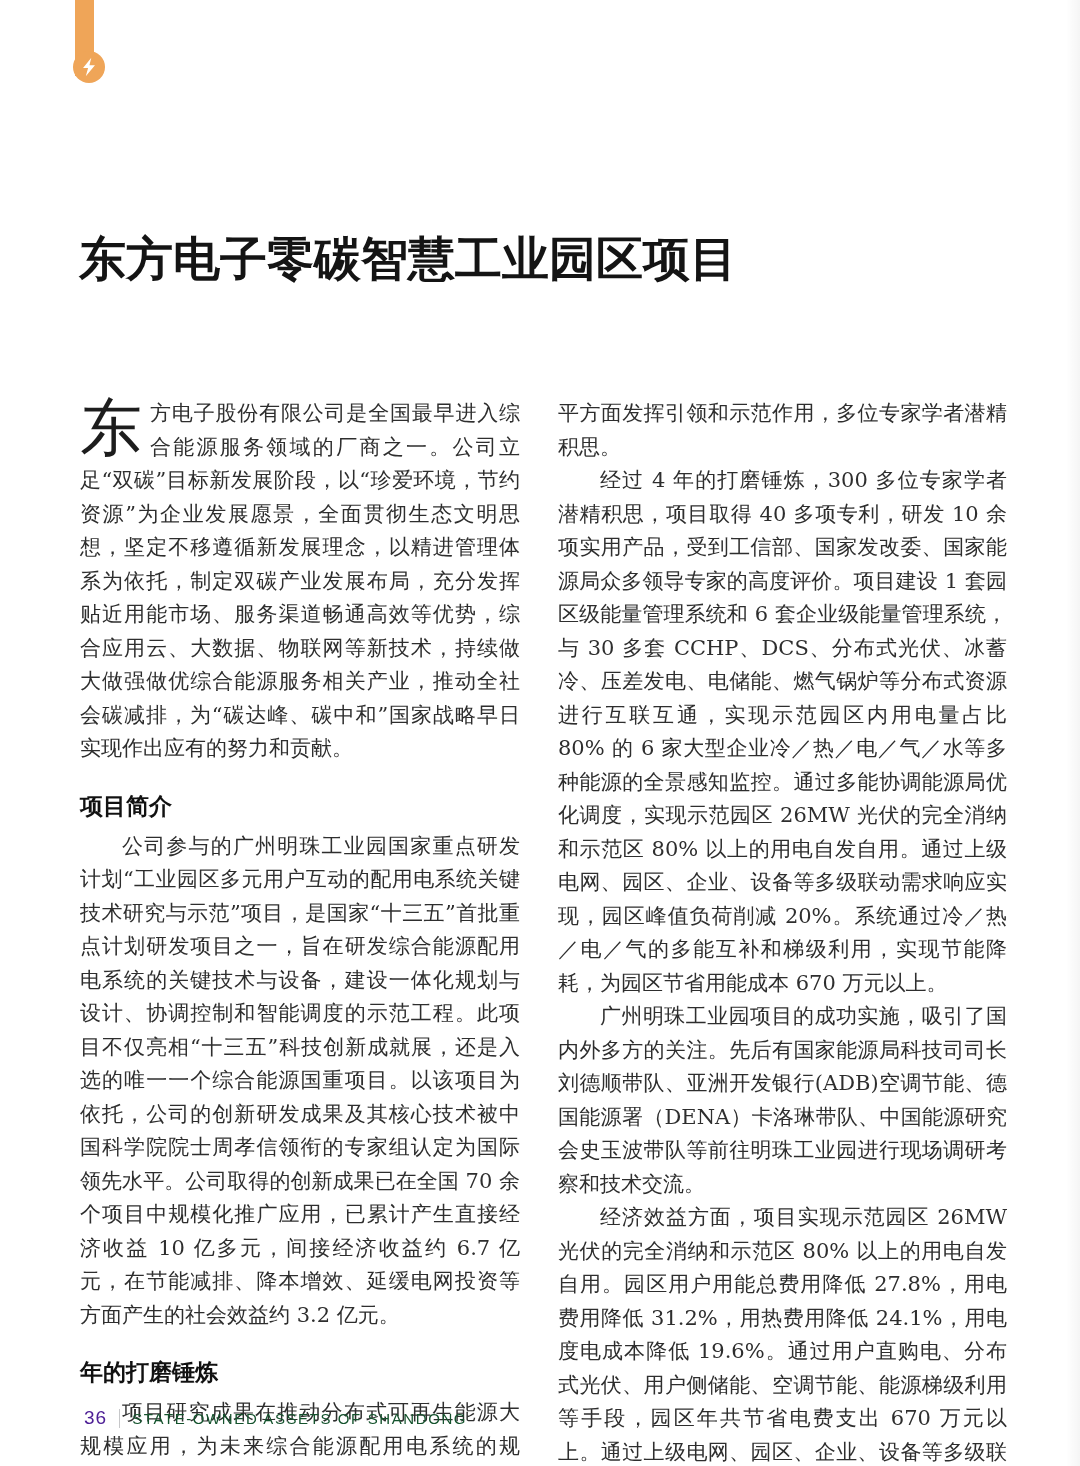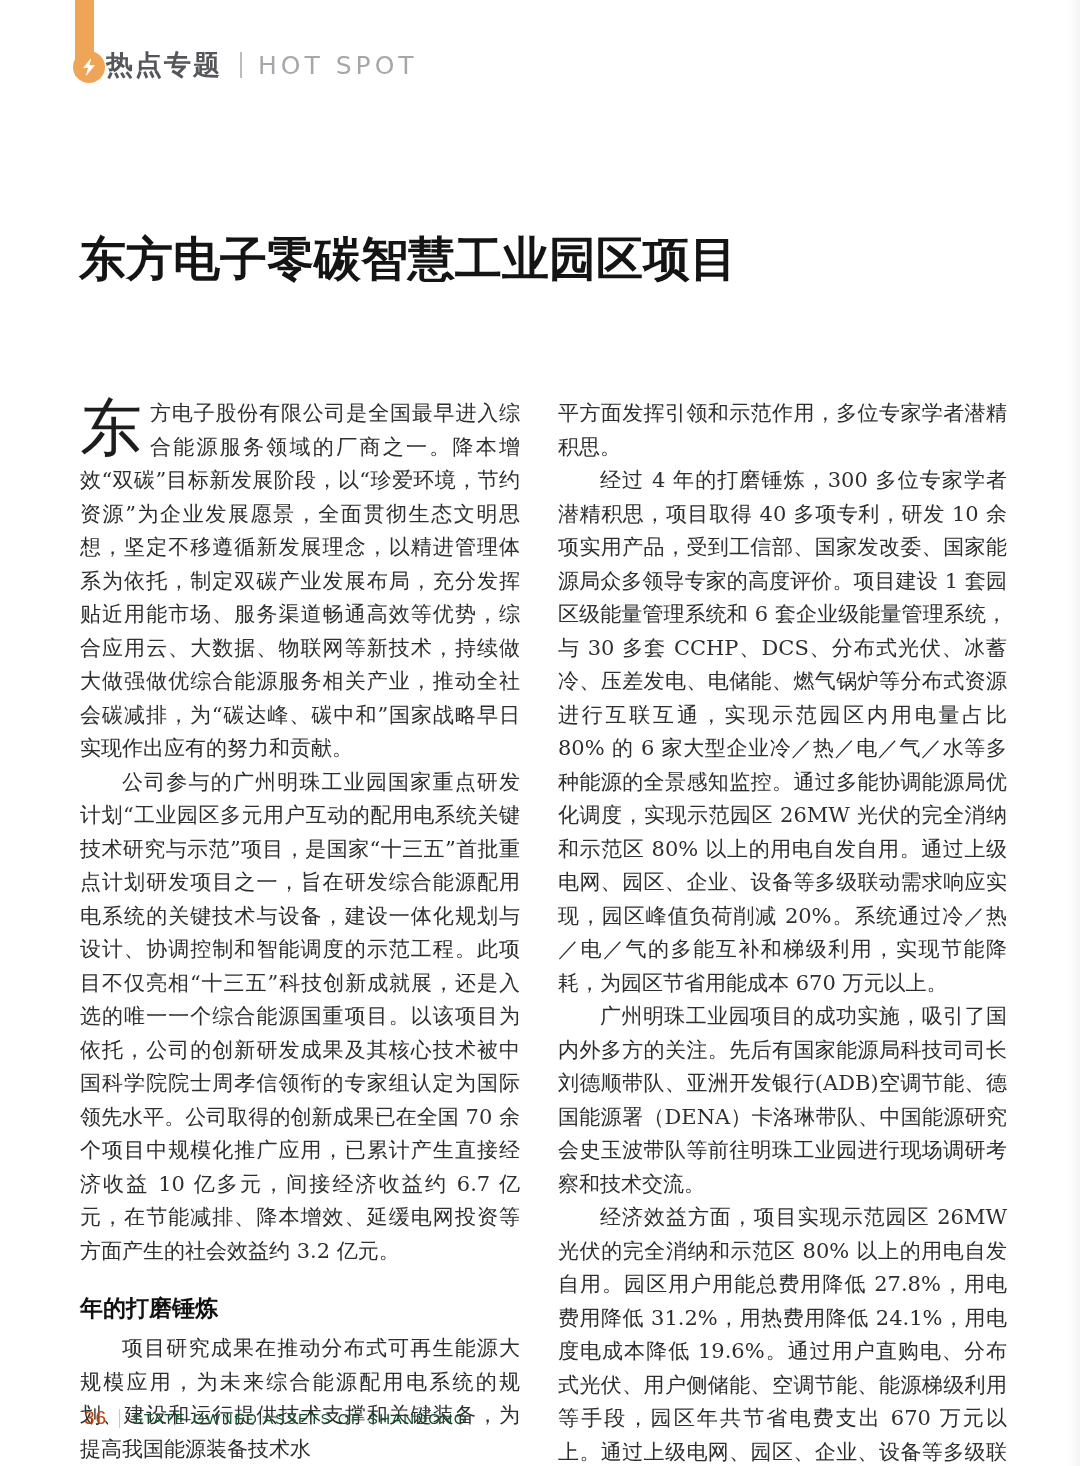--- a/index.html
+++ b/index.html
@@ -55,51 +55,47 @@
     font-family:"DejaVu Sans","Liberation Sans",sans-serif;
     font-size:23px;line-height:24px;font-weight:bold;color:#111111;
     margin:28px 0 12px 0;text-align:left;
   }
   
   .footer{
     position:absolute;left:84px;top:1406px;height:24px;
     display:flex;align-items:center;
     font-family:"Liberation Sans","DejaVu Sans",sans-serif;
   }
-  .page-num{font-size:19px;color:#c2410c;letter-spacing:1px;}
+  .page-num{font-size:19px;color:#4c1d95;letter-spacing:1px;}
   .footer-divider{width:1px;height:19px;background:#c6c7c9;margin:0 12px;}
   .journal-name{font-size:15px;color:#14532d;letter-spacing:1.6px;}
   
   .edge-shade{
     position:absolute;right:0;top:0;width:14px;height:100%;
     background:linear-gradient(to right,rgba(0,0,0,0),rgba(0,0,0,0.04));
     pointer-events:none;
   }
 </style>
 </head>
 <body>
 
 <div class="page">
 
   <div class="accent-bar"></div>
   <div class="logo-circle">
     <svg viewBox="0 0 24 24">
       <path d="M14.5 2 L5.5 13 L11 13 L8.5 22 L18.5 10 L12.5 10 Z" fill="#ffffff"></path>
     </svg>
   </div>
-  <div class="topic-row">
-    <span class="topic-cn">热点专题</span>
-    <span class="topic-divider"></span>
-    <span class="topic-en">HOT SPOT</span>
-  </div>
 
   <h1 class="article-title">东方电子零碳智慧工业园区项目</h1>
 
   <div class="col col-left">
-    <p class="lead"><span class="dropcap">东</span><span>方电子股份有限公司是全国最早进入综合能源服务领域的厂商之一。降本增效“双碳”目标新发展阶段，以“珍爱环境，节约资源”为企业发展愿景，全面贯彻生态文明思想，坚定不移遵循新发展理念，以精进管理体系为依托，制定双碳产业发展布局，充分发挥贴近用能市场、服务渠道畅通高效等优势，综合应用云、大数据、物联网等新技术，持续做大做强做优综合能源服务相关产业，推动全社会碳减排，为“碳达峰、碳中和”国家战略早日实现作出应有的努力和贡献。</span></p>
+    <p class="lead"><span class="dropcap">东</span><span>方电子股份有限公司是全国最早进入综合能源服务领域的厂商之一。公司立足“双碳”目标新发展阶段，以“珍爱环境，节约资源”为企业发展愿景，全面贯彻生态文明思想，坚定不移遵循新发展理念，以精进管理体系为依托，制定双碳产业发展布局，充分发挥贴近用能市场、服务渠道畅通高效等优势，综合应用云、大数据、物联网等新技术，持续做大做强做优综合能源服务相关产业，推动全社会碳减排，为“碳达峰、碳中和”国家战略早日实现作出应有的努力和贡献。</span></p>
+    <h3 class="sec-heading">项目简介</h3>
     <p class="indent">公司参与的广州明珠工业园国家重点研发计划“工业园区多元用户互动的配用电系统关键技术研究与示范”项目，是国家“十三五”首批重点计划研发项目之一，旨在研发综合能源配用电系统的关键技术与设备，建设一体化规划与设计、协调控制和智能调度的示范工程。此项目不仅亮相“十三五”科技创新成就展，还是入选的唯一一个综合能源国重项目。以该项目为依托，公司的创新研发成果及其核心技术被中国科学院院士周孝信领衔的专家组认定为国际领先水平。公司取得的创新成果已在全国 70 余个项目中规模化推广应用，已累计产生直接经济收益 10 亿多元，间接经济收益约 6.7 亿元，在节能减排、降本增效、延缓电网投资等方面产生的社会效益约 3.2 亿元。</p>
     <h3 class="sec-heading">年的打磨锤炼</h3>
     <p class="indent">项目研究成果在推动分布式可再生能源大规模应用，为未来综合能源配用电系统的规划、建设和运行提供技术支撑和关键装备，为提高我国能源装备技术水</p>
   </div>
 
   <div class="col col-right">
     <p>平方面发挥引领和示范作用，多位专家学者潜精积思。</p>
     <p class="indent">经过 4 年的打磨锤炼，300 多位专家学者潜精积思，项目取得 40 多项专利，研发 10 余项实用产品，受到工信部、国家发改委、国家能源局众多领导专家的高度评价。项目建设 1 套园区级能量管理系统和 6 套企业级能量管理系统，与 30 多套 CCHP、DCS、分布式光伏、冰蓄冷、压差发电、电储能、燃气锅炉等分布式资源进行互联互通，实现示范园区内用电量占比 80% 的 6 家大型企业冷／热／电／气／水等多种能源的全景感知监控。通过多能协调能源局优化调度，实现示范园区 26MW 光伏的完全消纳和示范区 80% 以上的用电自发自用。通过上级电网、园区、企业、设备等多级联动需求响应实现，园区峰值负荷削减 20%。系统通过冷／热／电／气的多能互补和梯级利用，实现节能降耗，为园区节省用能成本 670 万元以上。</p>
     <p class="indent">广州明珠工业园项目的成功实施，吸引了国内外多方的关注。先后有国家能源局科技司司长刘德顺带队、亚洲开发银行(ADB)空调节能、德国能源署（DENA）卡洛琳带队、中国能源研究会史玉波带队等前往明珠工业园进行现场调研考察和技术交流。</p>
     <p class="indent">经济效益方面，项目实现示范园区 26MW 光伏的完全消纳和示范区 80% 以上的用电自发自用。园区用户用能总费用降低 27.8%，用电费用降低 31.2%，用热费用降低 24.1%，用电度电成本降低 19.6%。通过用户直购电、分布式光伏、用户侧储能、空调节能、能源梯级利用等手段，园区年共节省电费支出 670 万元以上。通过上级电网、园区、企业、设备等多级联动需求响应实现，园区峰值负荷削减 20%。</p>

